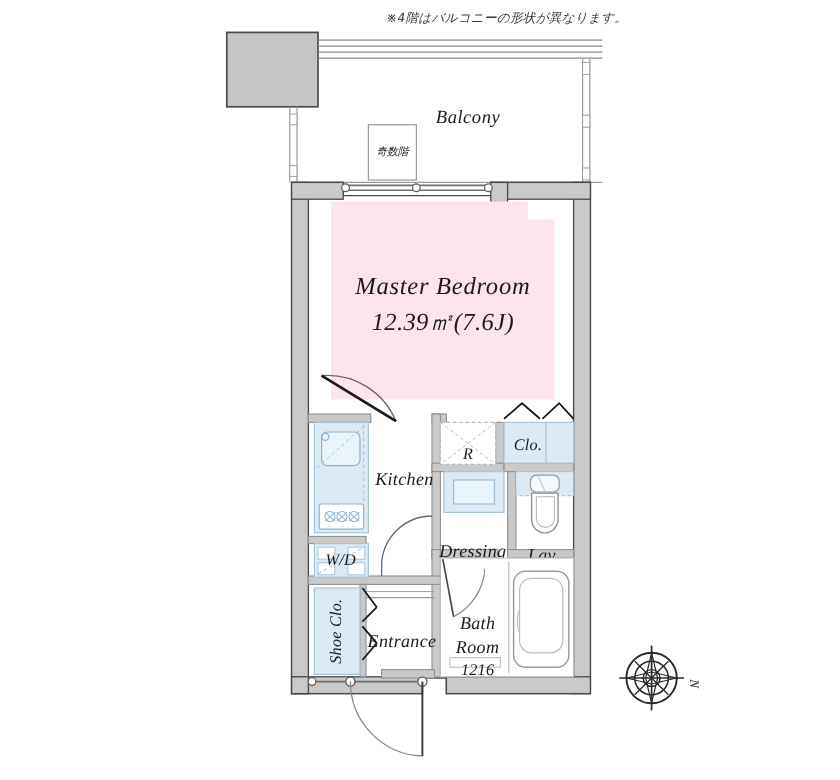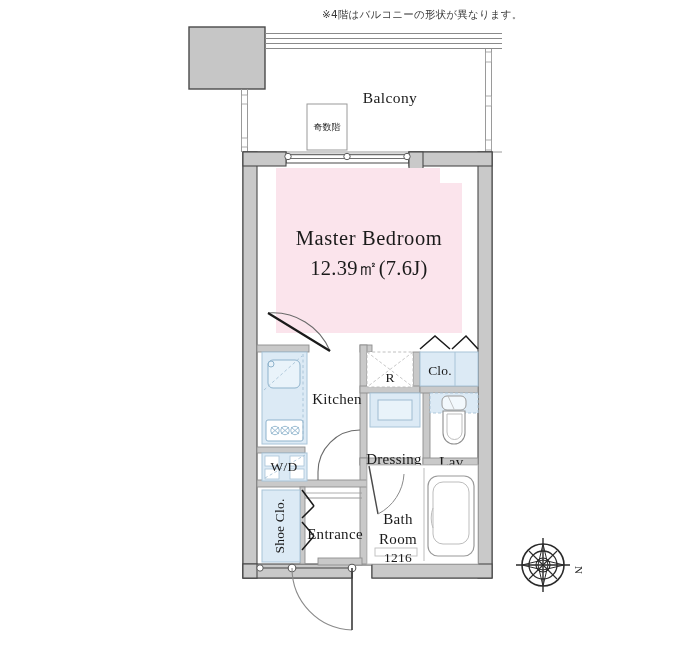--- a/index.html
+++ b/index.html
@@ -12,20 +12,21 @@
     height: 650px;
     font-family: "Liberation Serif", serif;
     position: relative;
     overflow: hidden;
   }
   #plan-root {
     position: absolute;
     left: 0; top: 0;
     width: 700px;
     height: 538px;
+    font-style: italic;
   }
   svg#floorplan {
     display: block;
     width: 700px;
     height: 650px;
   }
   .note-text {
     position: absolute;
     top: 8px;
     left: 322px;

